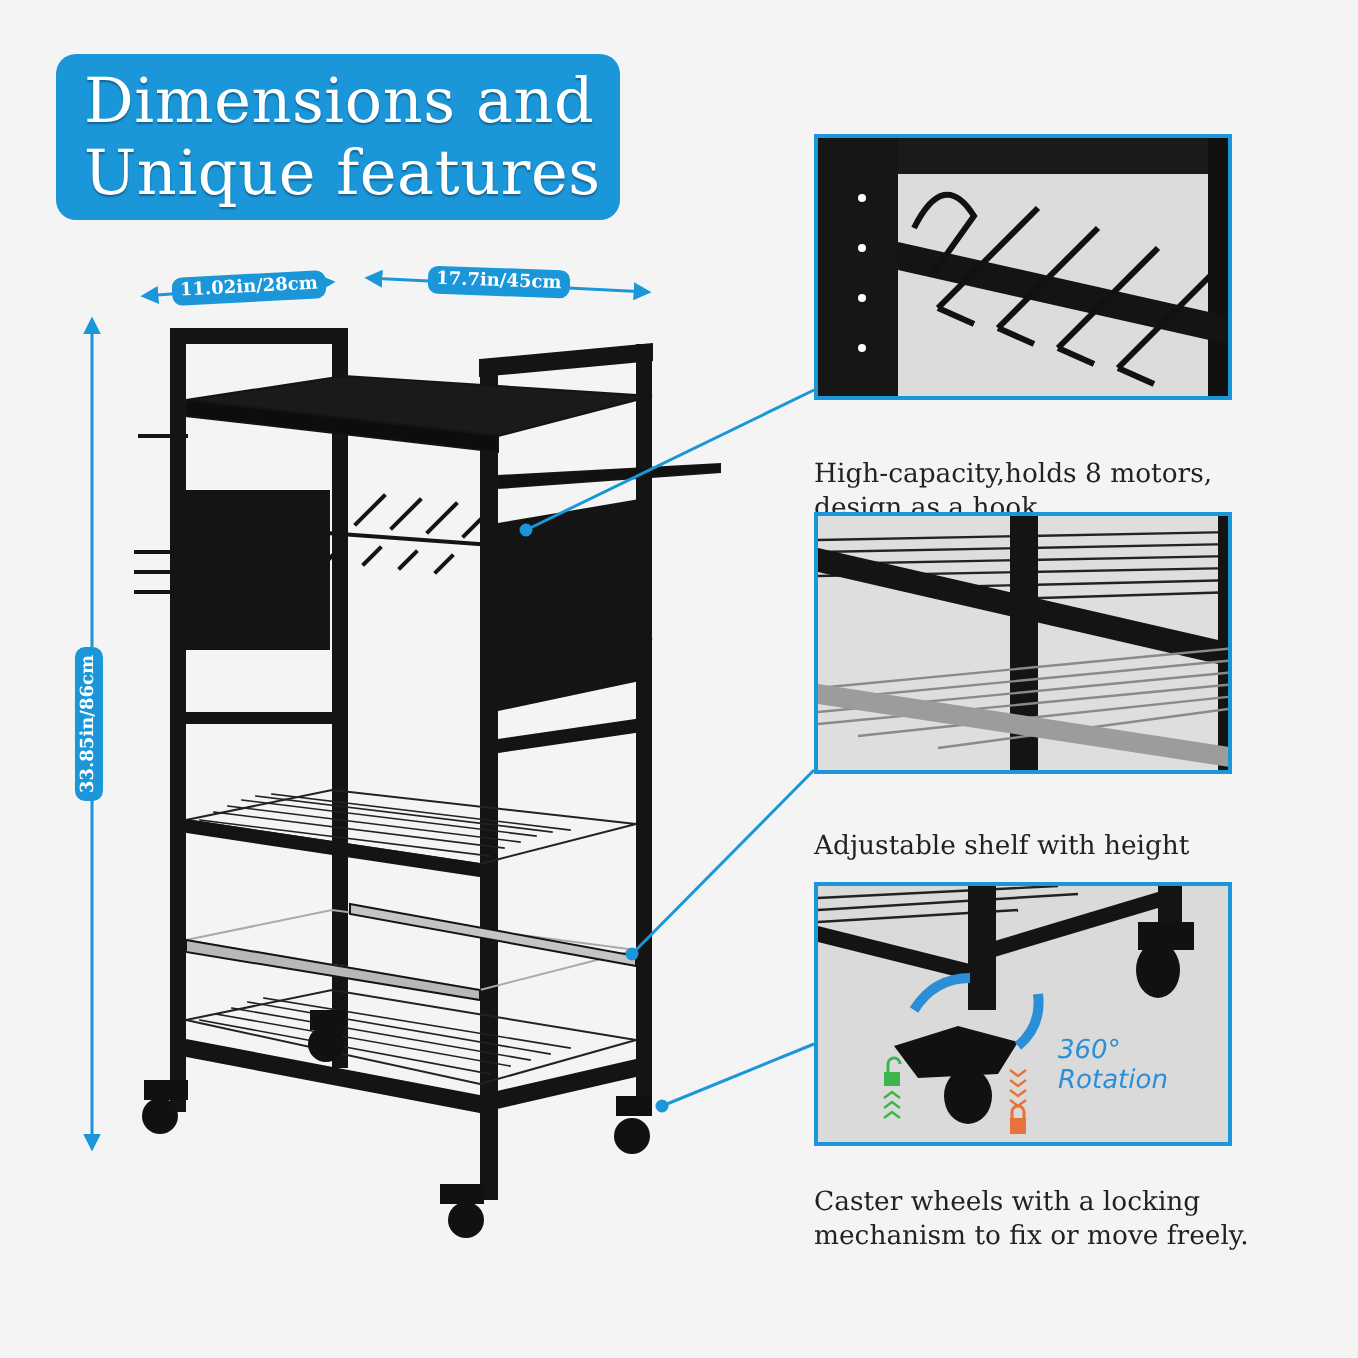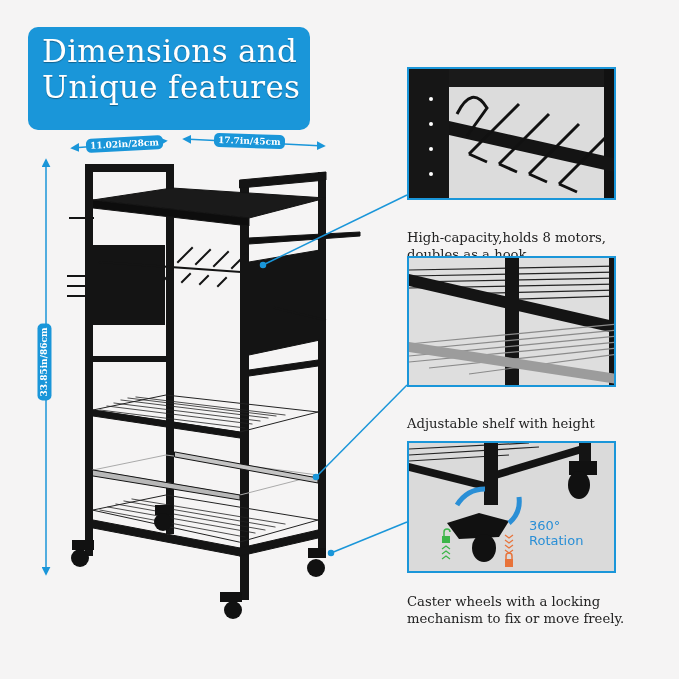--- a/index.html
+++ b/index.html
@@ -1,17 +1,17 @@
 <!DOCTYPE html>
 <html><head>
 <meta charset="utf-8">
 <style>
   html,body{margin:0;padding:0;}
   body{width:679px;height:679px;background:#f5f4f4;position:relative;overflow:hidden;font-family:"DejaVu Serif",serif;}
-  .title-badge{position:absolute;left:28px;top:27px;width:282px;height:103px;background:#1a96d9;border-radius:10px;color:#fff;font-family:"DejaVu Serif",serif;font-size:31px;line-height:36px;padding:6px 0 0 14px;box-sizing:border-box;text-shadow:0 1px 1px rgba(0,0,0,.35);letter-spacing:.3px;}
+  .title-badge{position:absolute;left:28px;top:27px;width:282px;height:83px;background:#1a96d9;border-radius:10px;color:#fff;font-family:"DejaVu Serif",serif;font-size:31px;line-height:36px;padding:6px 0 0 14px;box-sizing:border-box;text-shadow:0 1px 1px rgba(0,0,0,.35);letter-spacing:.3px;}
   .dim-label{position:absolute;background:#1a96d9;color:#fff;font-family:"DejaVu Serif",serif;font-size:9px;font-weight:bold;border-radius:5px;padding:2px 4px;white-space:nowrap;}
   .panel{position:absolute;left:407px;width:209px;border:2px solid #1a96d9;box-sizing:border-box;background:#d9d9d9;overflow:hidden;}
   .caption{position:absolute;left:407px;font-family:"DejaVu Serif",serif;font-size:13.2px;line-height:17px;color:#222;white-space:nowrap;margin-top:15px;}
   .rot{position:absolute;color:#2a8fd6;font-family:"DejaVu Sans",sans-serif;font-size:13px;line-height:15px;}
   svg{position:absolute;left:0;top:0;}
 </style>
 </head>
 <body>
 
 <div class="title-badge">
@@ -129,21 +129,21 @@
     <g fill="#fff">
         <circle cx="22" cy="30" r="2"></circle>
         <circle cx="22" cy="55" r="2"></circle>
         <circle cx="22" cy="80" r="2"></circle>
         <circle cx="22" cy="105" r="2"></circle>
       </g>
   </svg>
 </div>
 <div class="caption" style="top:214px;">
   <div>High-capacity,holds 8 motors,</div>
-  <div>doubles as a hook</div>
+  <div>design as a hook</div>
 </div>
 
 <div class="panel" style="top:256px;height:131px;background:#dedede;">
   <svg width="209" height="131">
     <g stroke="#222" stroke-width="1.2">
       <line x1="0" y1="12" x2="209" y2="8"></line>
         <line x1="0" y1="18" x2="209" y2="14"></line>
         <line x1="0" y1="24" x2="209" y2="20"></line>
       <line x1="0" y1="30" x2="209" y2="26"></line>
         <line x1="40" y1="36" x2="209" y2="32"></line>
@@ -188,21 +188,21 @@
       <rect x="33" y="93" width="8" height="7" fill="#3cb54a"></rect>
       <path d="M35,93 v-4 a3,3 0 0 1 6,0" stroke="#3cb54a" stroke-width="1.5" fill="none"></path>
       <path d="M33,106 l4,-3 l4,3 M33,111 l4,-3 l4,3 M33,116 l4,-3 l4,3" stroke="#3cb54a" stroke-width="1.2" fill="none"></path>
     </g>
     <g>
       <path d="M96,92 l4,3 l4,-3 M96,97 l4,3 l4,-3 M96,102 l4,3 l4,-3 M96,107 l4,3 l4,-3" stroke="#e8733a" stroke-width="1.2" fill="none"></path>
       <rect x="96" y="116" width="8" height="8" fill="#e8733a"></rect>
       <path d="M97,116 v-3 a3,3 0 0 1 6,0 v3" stroke="#e8733a" stroke-width="1.5" fill="none"></path>
     </g>
   </svg>
-  <div class="rot" style="left:120px;top:75px;">
+  <div class="rot" style="left:120px;top:75px;font-style:italic;">
     <div>360°</div>
     <div>Rotation</div>
   </div>
 </div>
 <div class="caption" style="top:578px;">
   <div>Caster wheels with a locking</div>
   <div>mechanism to fix or move freely.</div>
 </div>
 
 </body></html>

